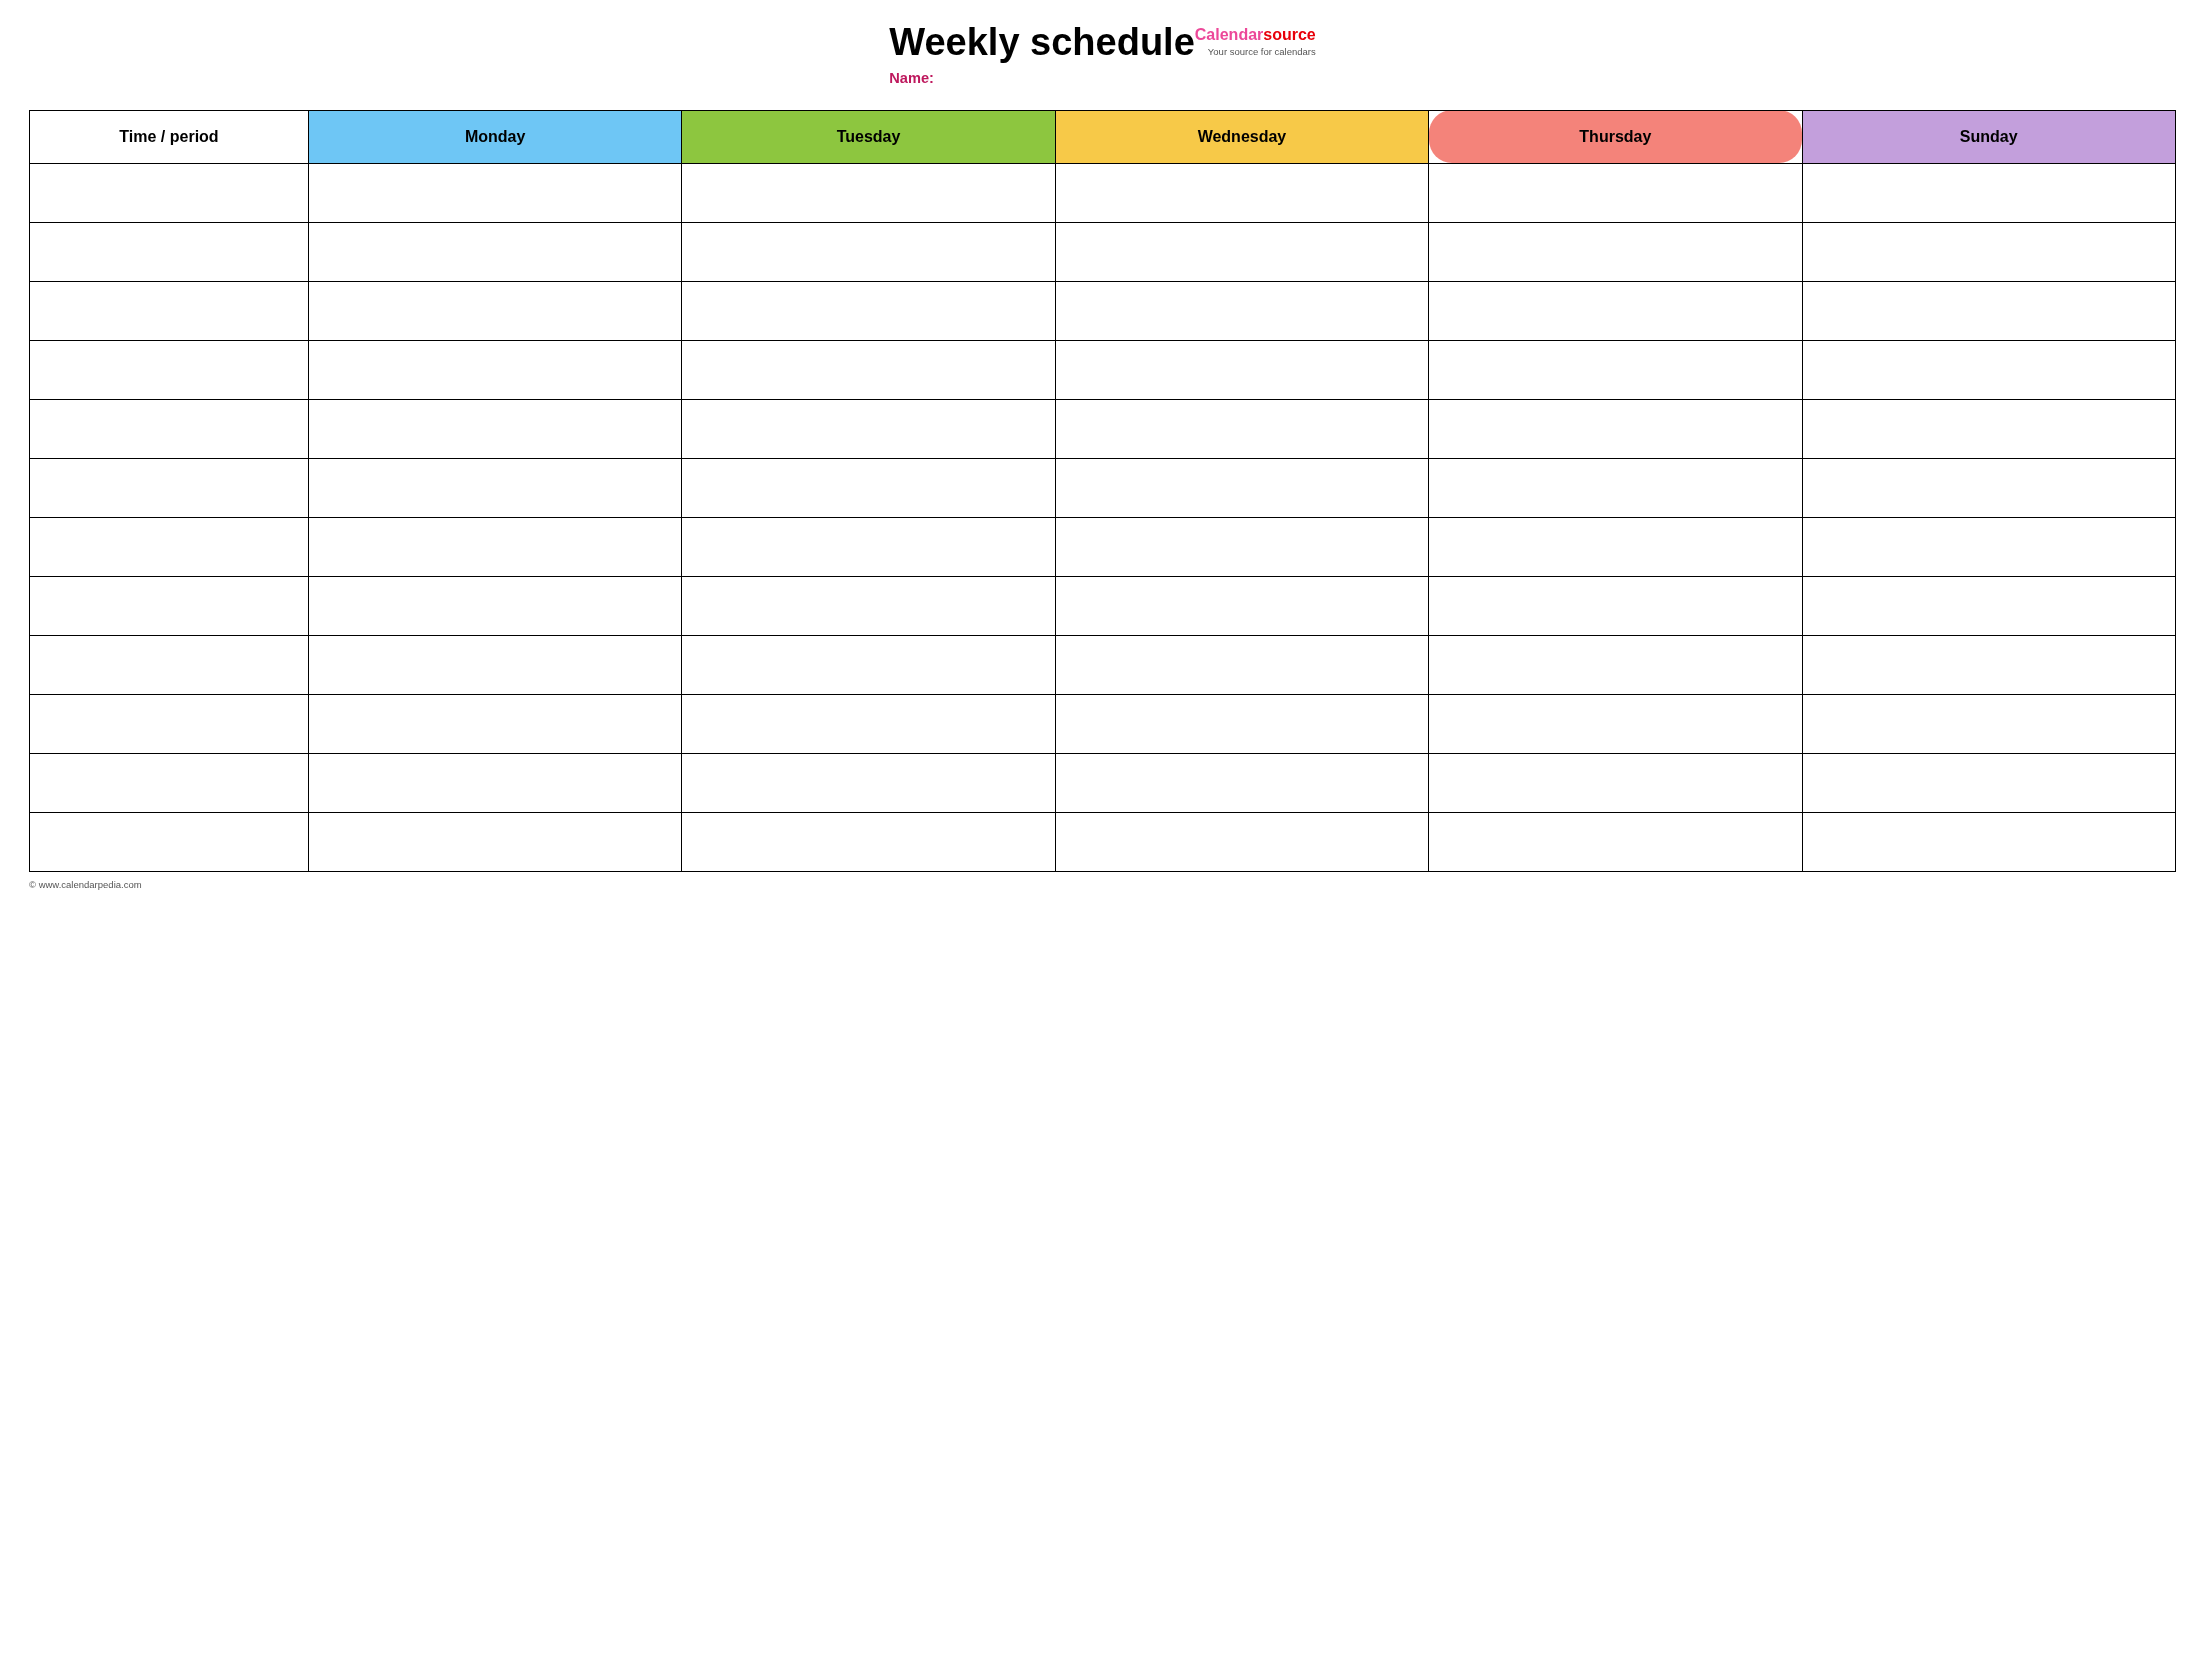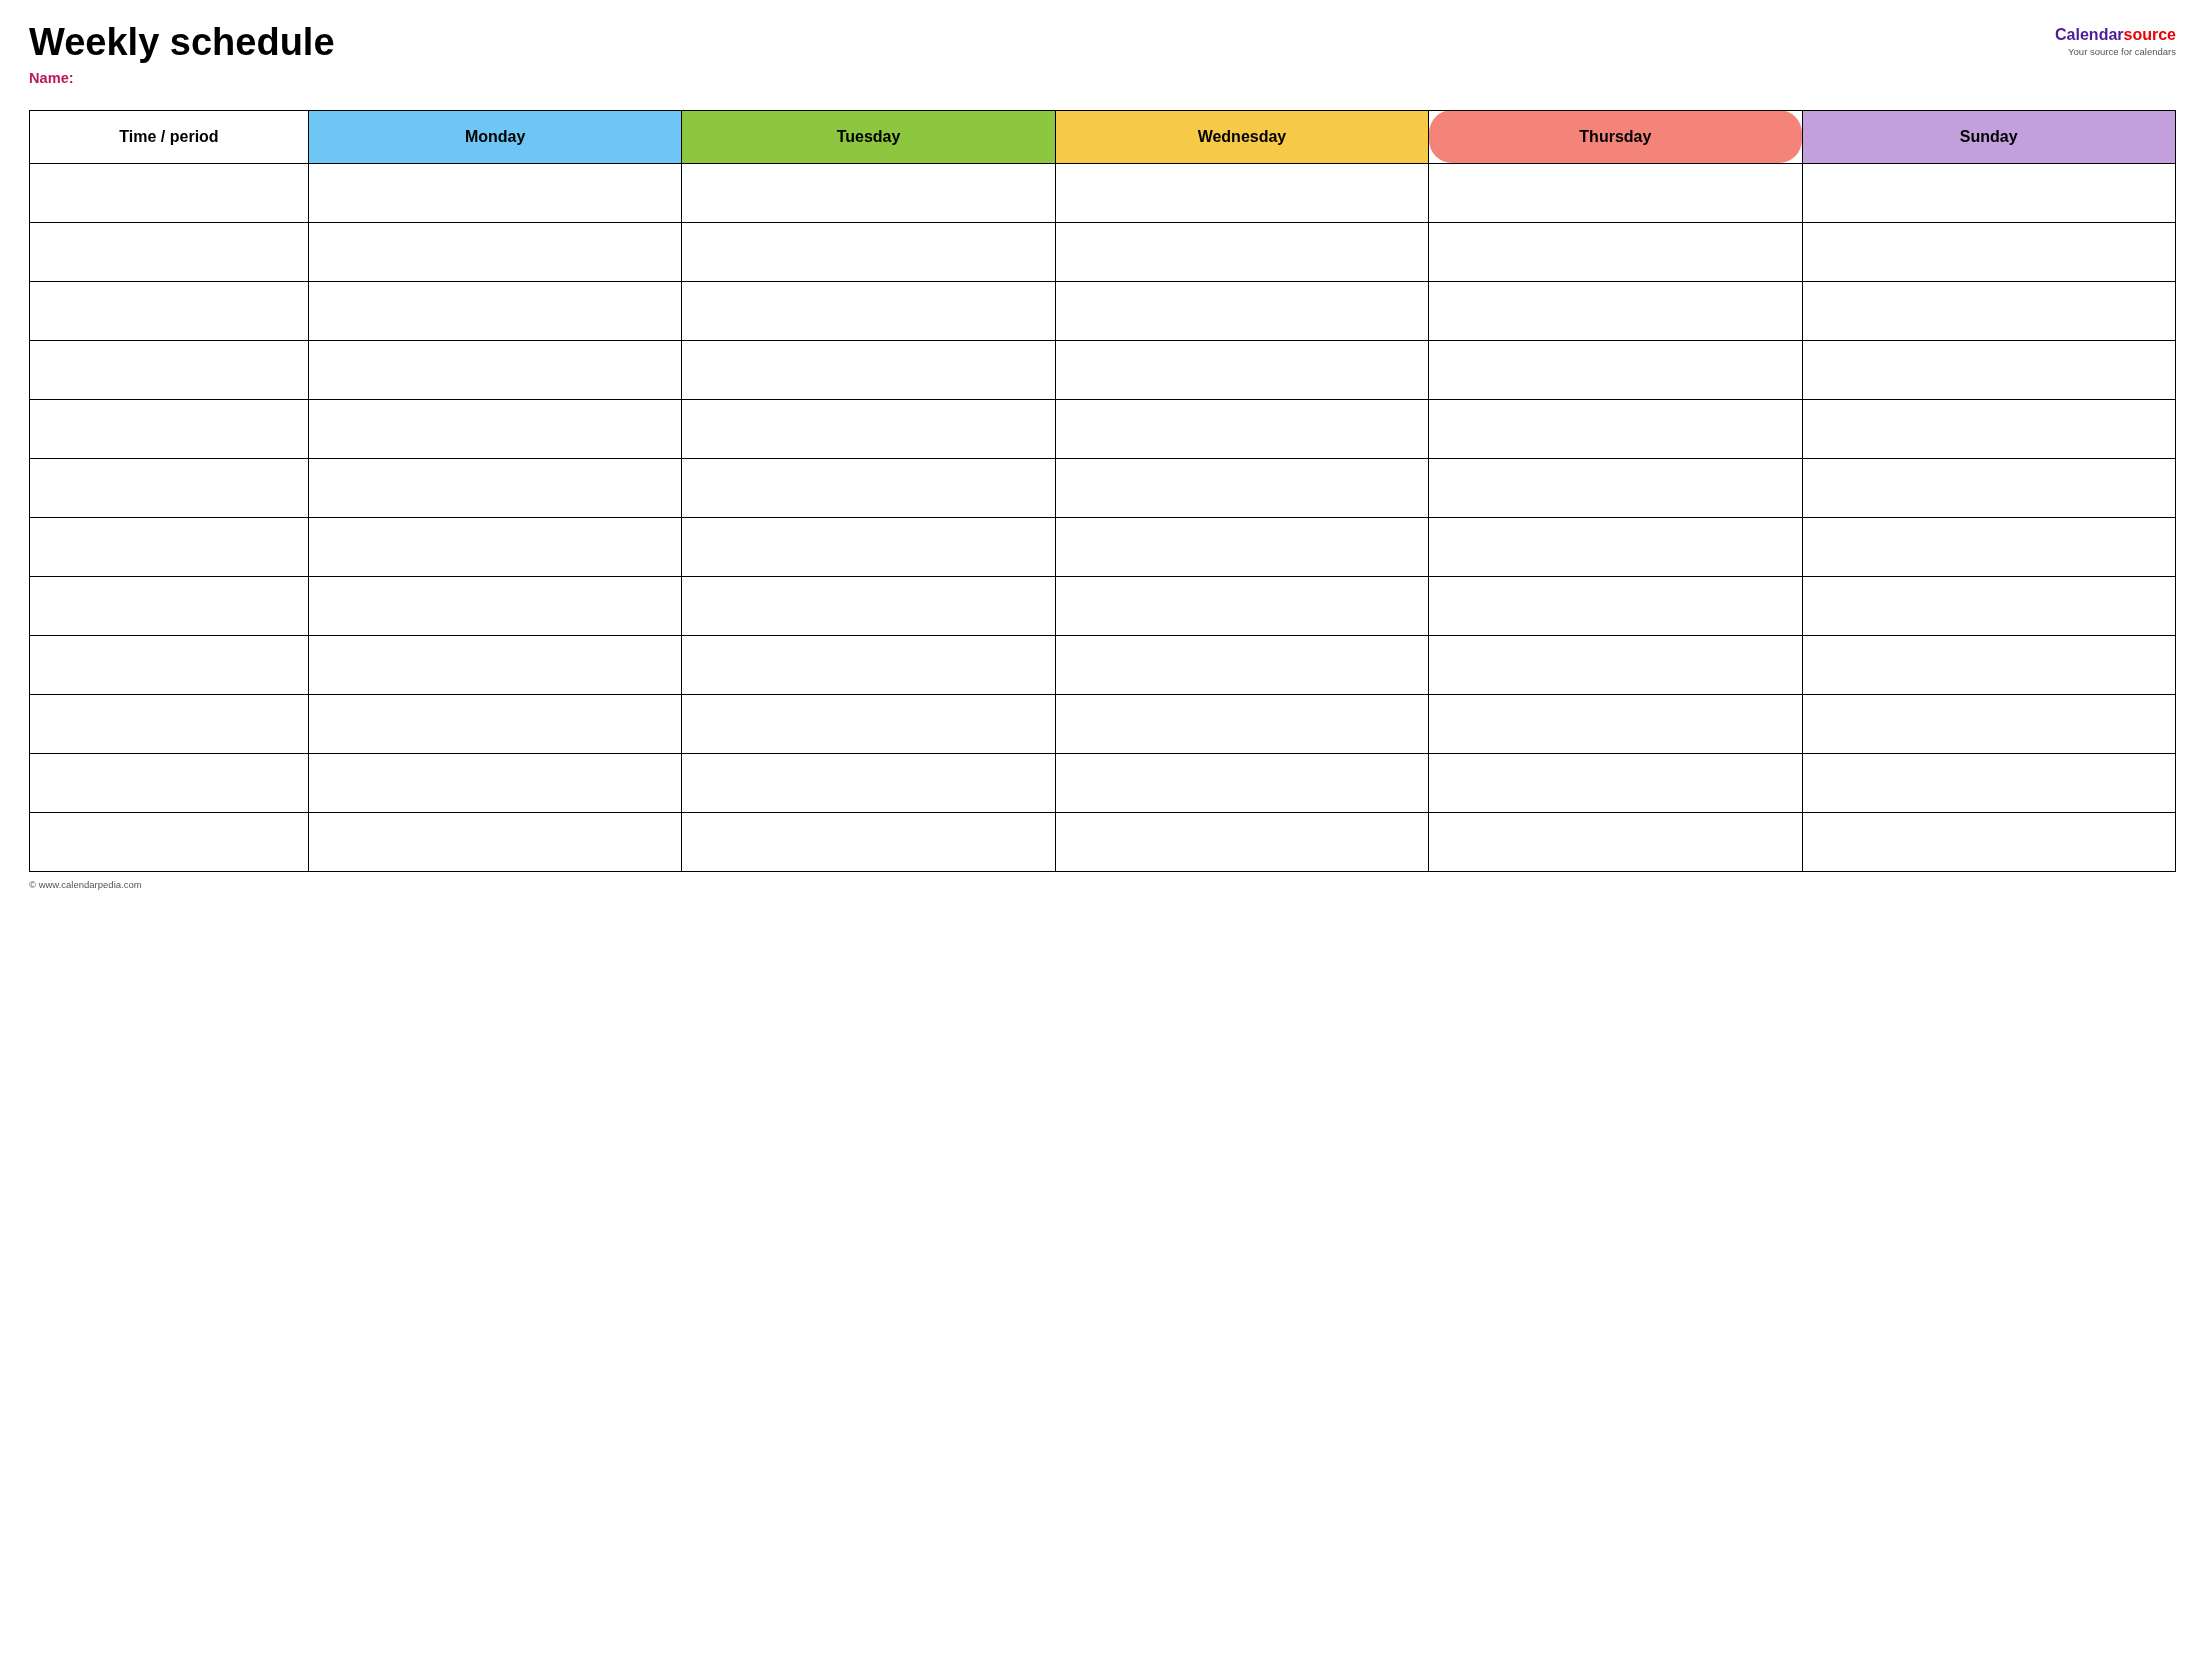--- a/index.html
+++ b/index.html
@@ -11,21 +11,21 @@
     body {
       background: #ffffff;
       font-family: Arial, sans-serif;
       padding: 22px 29px 14.6px 29px;
       width: 100%;
       min-height: 100vh;
     }
 
     .header-section {
       display: flex;
-      justify-content: space-between;
+      justify-content: center;
       align-items: flex-start;
       margin-bottom: 24px;
     }
 
     .title-area {
       display: flex;
       flex-direction: column;
     }
 
     .main-title {
@@ -50,21 +50,21 @@
     }
 
     .logo-text {
       font-size: 16px;
       font-weight: bold;
       color: #000000;
       line-height: 1.2;
     }
 
     .logo-text span {
-      color: #4c1d95;
+      color: #ec4899;
     }
 
     .logo-subtitle {
       font-size: 9.5px;
       color: #555555;
       margin-top: 1.5px;
     }
 
     .schedule-table {
       width: 100%;

